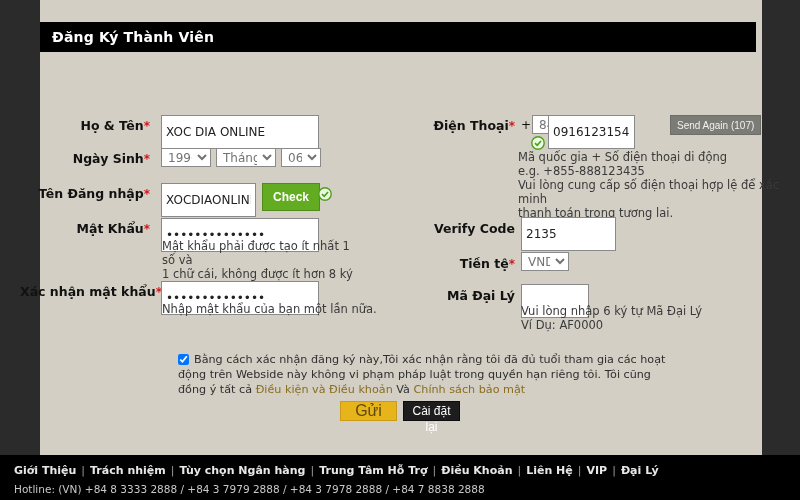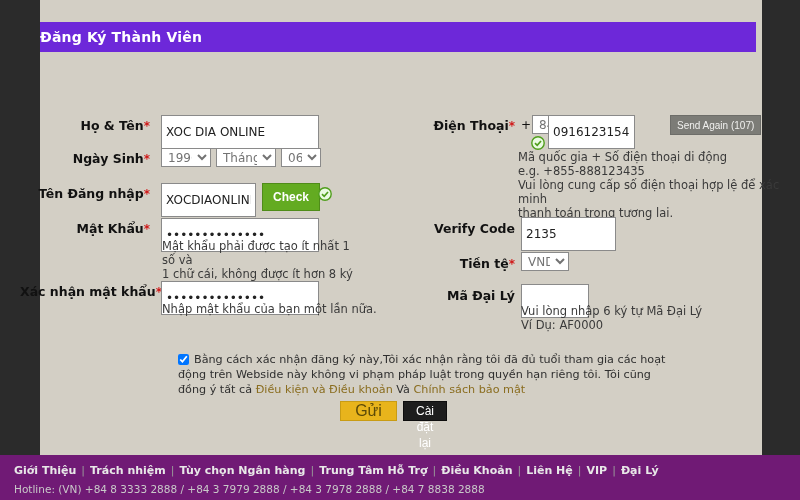--- a/index.html
+++ b/index.html
@@ -20,25 +20,26 @@
     position: absolute;
     left: 40px; top: 0px;
     width: 722px; height: 455px;
     background: #d3cfc5;
   }
   
   #titlebar {
     position: absolute;
     left: 40px; top: 22px;
     width: 716px; height: 30px;
-    background: #6d28d9;
+    background: #000000;
     color: #ffffff;
     font-weight: bold;
     font-size: 14px;
     line-height: 30px;
+    padding-left: 12px;
     letter-spacing: .2px;
   }
   
   #warnbox {
     position: absolute;
     left: 45px; top: 62px;
     width: 710px; height: 33px;
     border: 1px solid #a85a56;
     background: #d6d1c7;
     display: flex; align-items: center; justify-content: center;
@@ -130,31 +131,31 @@
   
   #btn-submit {
     position: absolute; left: 340px; top: 401px;
     width: 57px; height: 20px;
     background: #e8b41c; border: 1px solid #c99c14;
     color: #5c4a08; font-size: 16px; cursor: pointer;
     line-height: 16px;
   }
   #btn-reset {
     position: absolute; left: 403px; top: 401px;
-    width: 44px; height: 20px;
+    width: 57px; height: 20px;
     background: #1d1d1d; border: 1px solid #0d0d0d;
     color: #ffffff; font-size: 12px; cursor: pointer;
     line-height: 16px;
   }
 
   
   #footer {
     position: absolute; left: 0; top: 455px;
     width: 800px; height: 45px;
-    background: #701a75;
+    background: #000000;
     text-align: center;
   }
   #footlinks {
     position: absolute; left: 14px; top: 9px;
     font-size: 11px; color: #e8e8e8;
     white-space: nowrap;
   }
   #footlinks a { color: #e8e8e8; text-decoration: none; font-weight: bold; }
   #footlinks .sep { color: #9a9a9a; margin: 0 5px; font-weight: normal; }
   #hotline {

